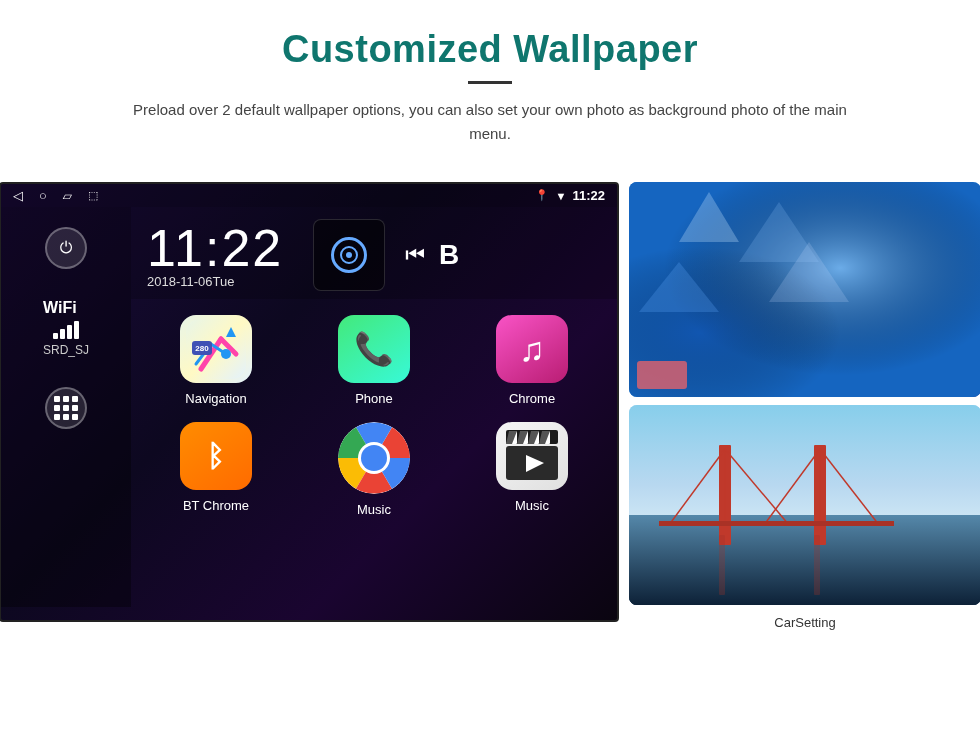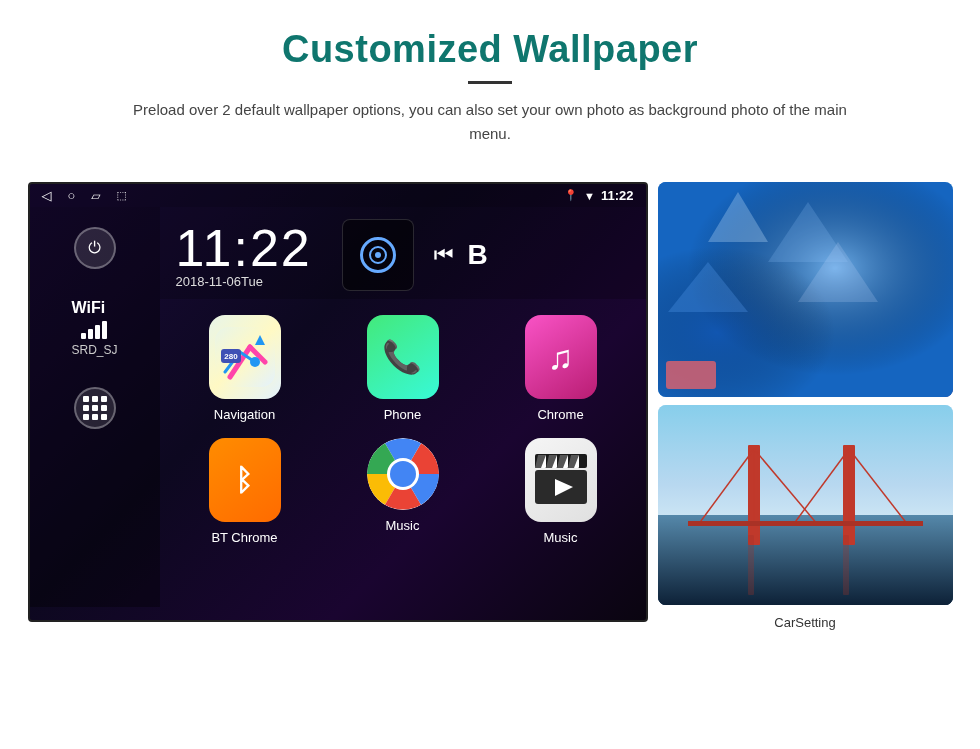--- a/index.html
+++ b/index.html
@@ -250,21 +250,21 @@
       gap: 16px;
     }
     .app-item {
       display: flex;
       flex-direction: column;
       align-items: center;
       gap: 8px;
     }
     .app-icon {
       width: 72px;
-      height: 84px;
+      height: 68px;
       border-radius: 16px;
       display: flex;
       align-items: center;
       justify-content: center;
       font-size: 32px;
     }
     .app-label {
       color: #fff;
       font-size: 13px;
       font-weight: 500;
@@ -295,21 +295,21 @@
     
     .video-app-icon {
       background: linear-gradient(145deg, #f5f5f5 0%, #e0e0e0 100%);
     }
 
     
     .wallpaper-previews {
       display: flex;
       flex-direction: column;
       gap: 8px;
-      width: 295px;
+      width: 352px;
       flex-shrink: 0;
     }
     .wallpaper-preview {
       border-radius: 8px;
       overflow: hidden;
       position: relative;
     }
     .wp-top {
       height: 215px;
     }

